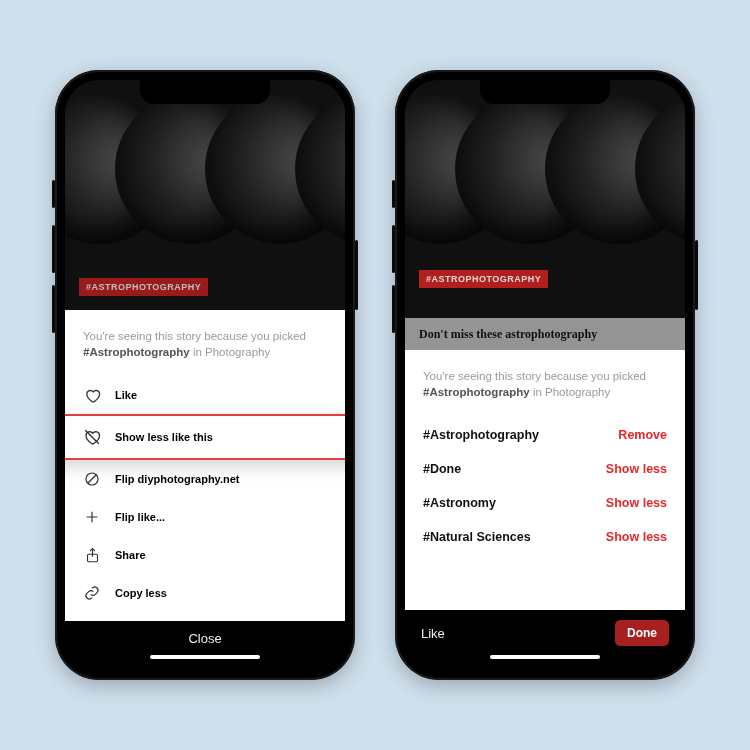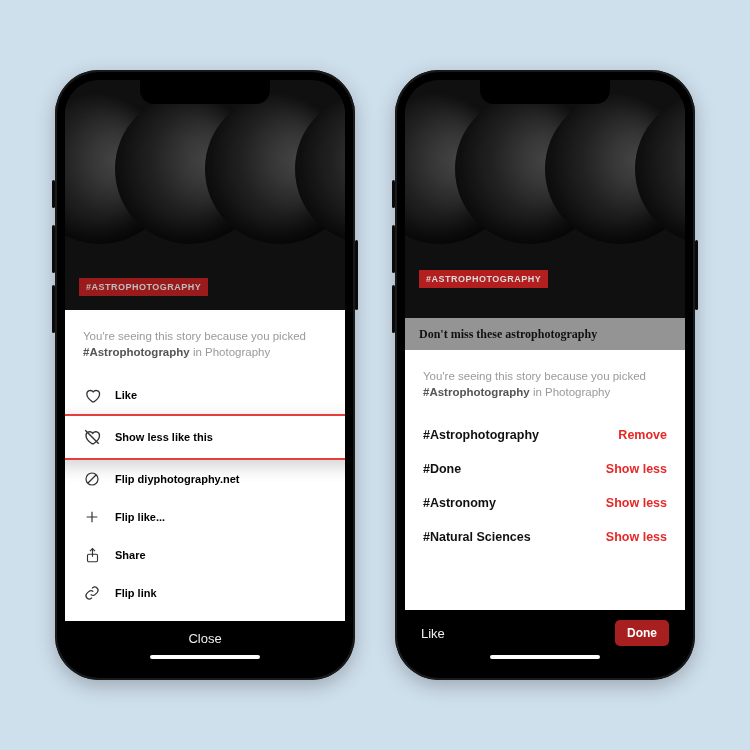--- a/index.html
+++ b/index.html
@@ -275,21 +275,21 @@
             <span>Share</span>
           </div>
 
           <div class="menu-row">
             <span class="icon">
               <svg width="16" height="16" viewBox="0 0 24 24" fill="none" stroke="currentColor" stroke-width="1.8">
                   <path d="M10 14a5 5 0 0 0 7 0l3-3a5 5 0 0 0-7-7l-1 1"></path>
                   <path d="M14 10a5 5 0 0 0-7 0l-3 3a5 5 0 0 0 7 7l1-1"></path>
                 </svg>
             </span>
-            <span>Flip link</span>
+            <span>Copy less</span>
           </div>
 
         </div>
       </div>
 
       <div class="bottombar center">
         <span class="bb-text">Close</span>
       </div>
       <div class="home-ind"></div>
 

